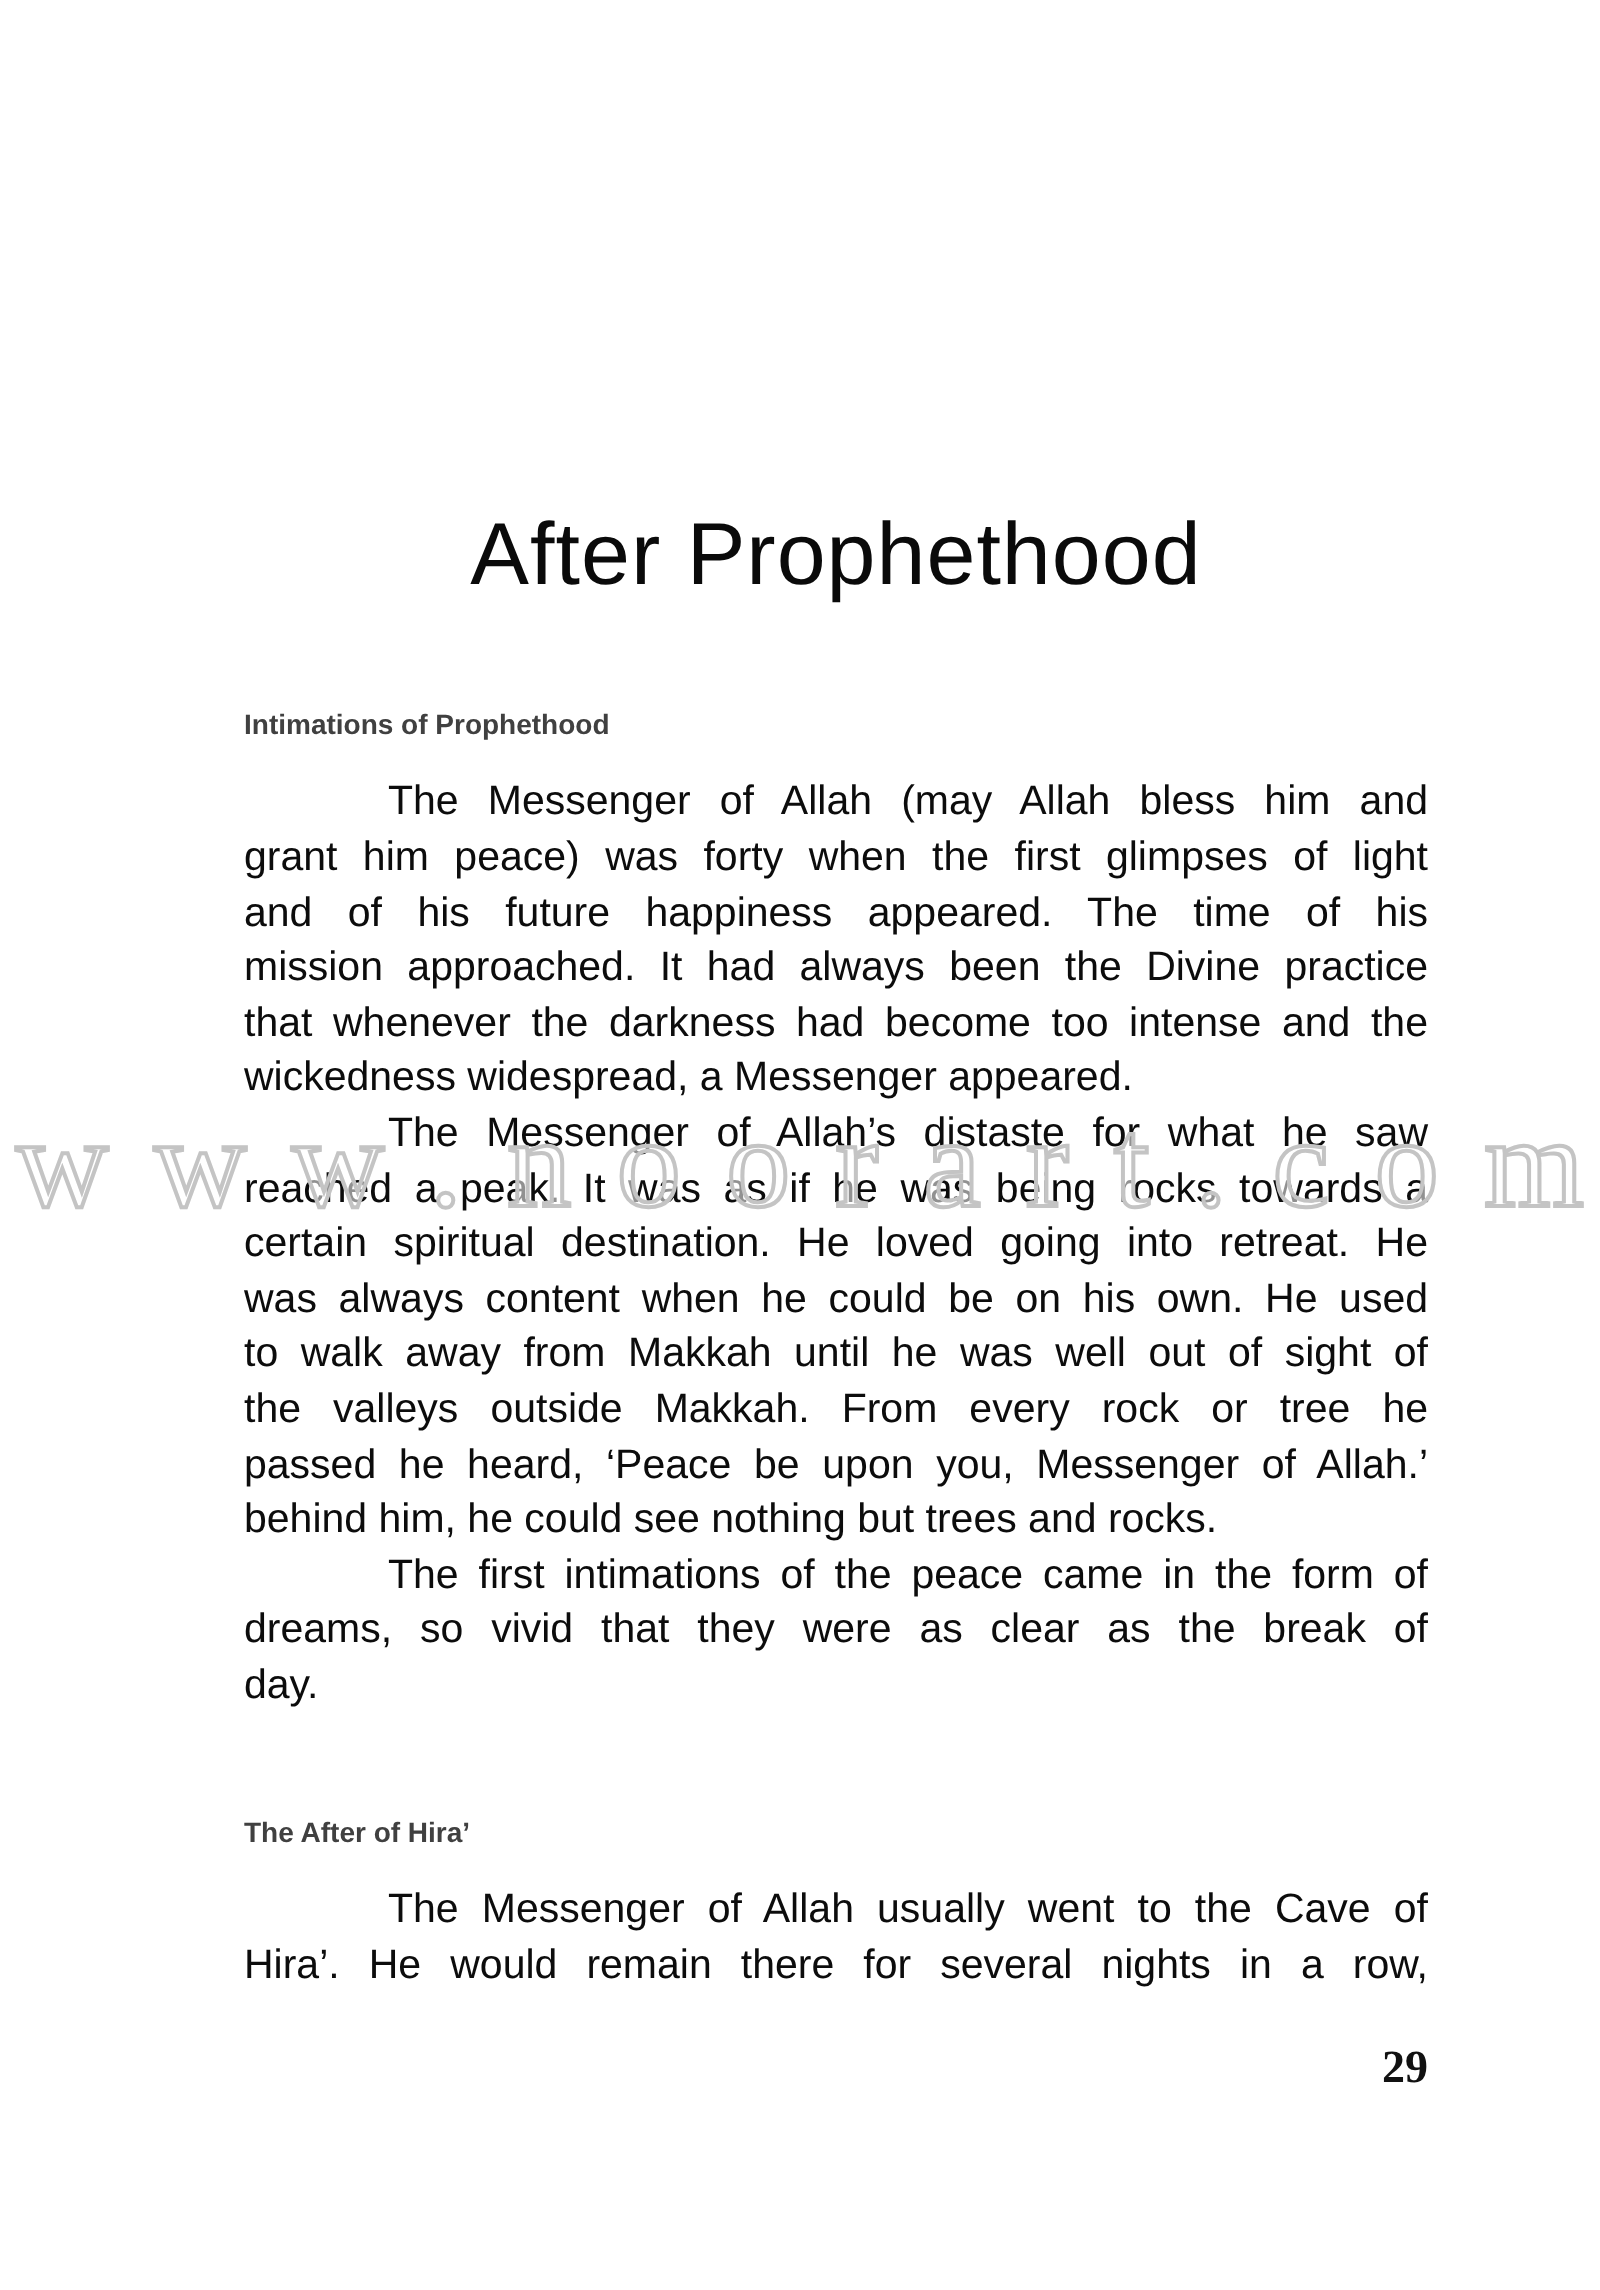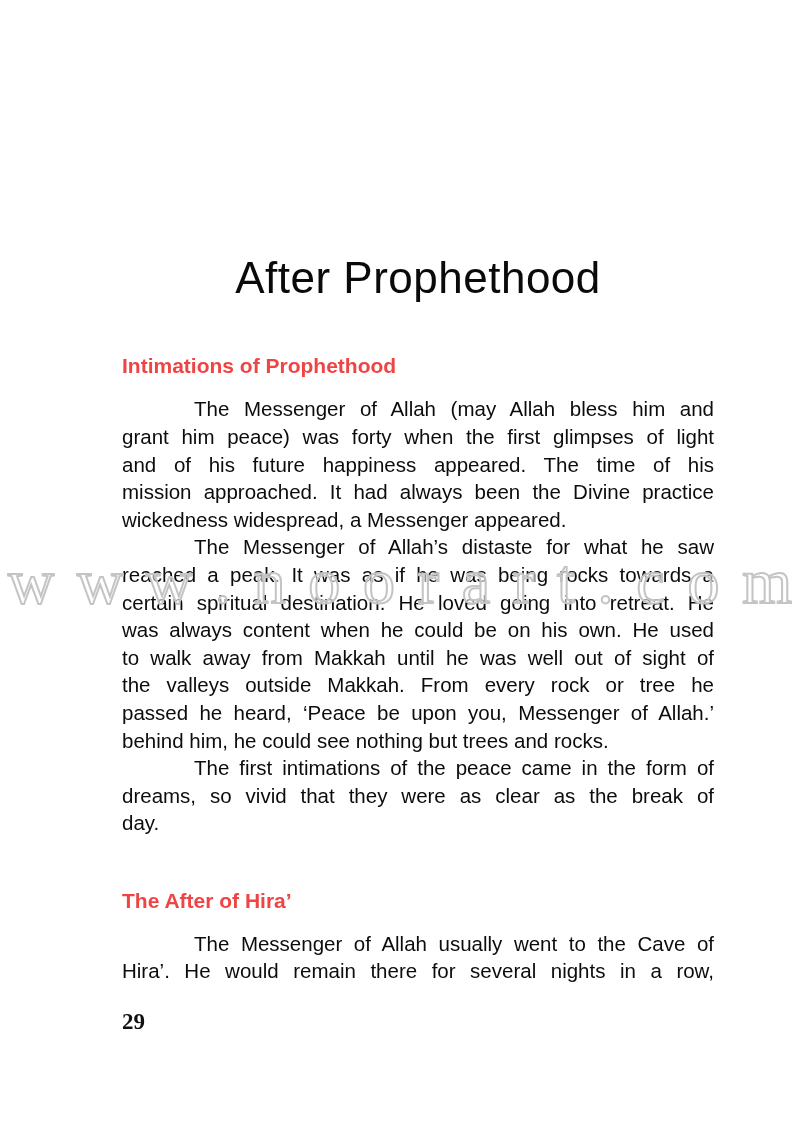--- a/index.html
+++ b/index.html
@@ -23,37 +23,37 @@
     margin-top: 226px;
     text-align: center;
     font-size: 44px;
     line-height: 1.1;
     font-weight: 500;
     letter-spacing: 0.5px;
     color: #0a0a0a;
   }
   .section-heading {
     font-weight: bold;
-    font-size: 21px;
+    font-size: 14px;
     margin: 52px 0 17px 0;
-    color: #ef4444;
+    color: #404040;
   }
   .paragraph {
     font-size: 20.5px;
     line-height: 27.6px;
     margin: 0;
   }
   .line {
     text-align: justify;
     text-align-last: justify;
   }
   .line.first { padding-left: 72px; }
   .line.last  { text-align-last: left; }
   .page-number {
-    text-align: left;
+    text-align: right;
     font-family: "Liberation Serif", serif;
     font-weight: bold;
     font-size: 23px;
     margin-top: 24px;
     color: #111;
   }
   .watermark {
     position: absolute;
     top: 550px;
     left: 0;
@@ -94,20 +94,21 @@
     </div>
   <div class="content">
     <div class="chapter-title">After Prophethood</div>
     <div id="sections">
         <div class="section-heading">Intimations of Prophethood</div>
         <div class="paragraph">
           <div class="line first">The Messenger of Allah (may Allah bless him and</div>
           <div class="line">grant him peace) was forty when the first glimpses of light</div>
           <div class="line">and of his future happiness appeared. The time of his</div>
           <div class="line">mission approached. It had always been the Divine practice</div>
+          <div class="line">that whenever the darkness had become too intense and the</div>
           <div class="line last">wickedness widespread, a Messenger appeared.</div>
         </div>
         <div class="paragraph">
           <div class="line first">The Messenger of Allah’s distaste for what he saw</div>
           <div class="line">reached a peak. It was as if he was being rocks towards a</div>
           <div class="line">certain spiritual destination. He loved going into retreat. He</div>
           <div class="line">was always content when he could be on his own. He used</div>
           <div class="line">to walk away from Makkah until he was well out of sight of</div>
           <div class="line">the valleys outside Makkah. From every rock or tree he</div>
           <div class="line">passed he heard, ‘Peace be upon you, Messenger of Allah.’</div>

